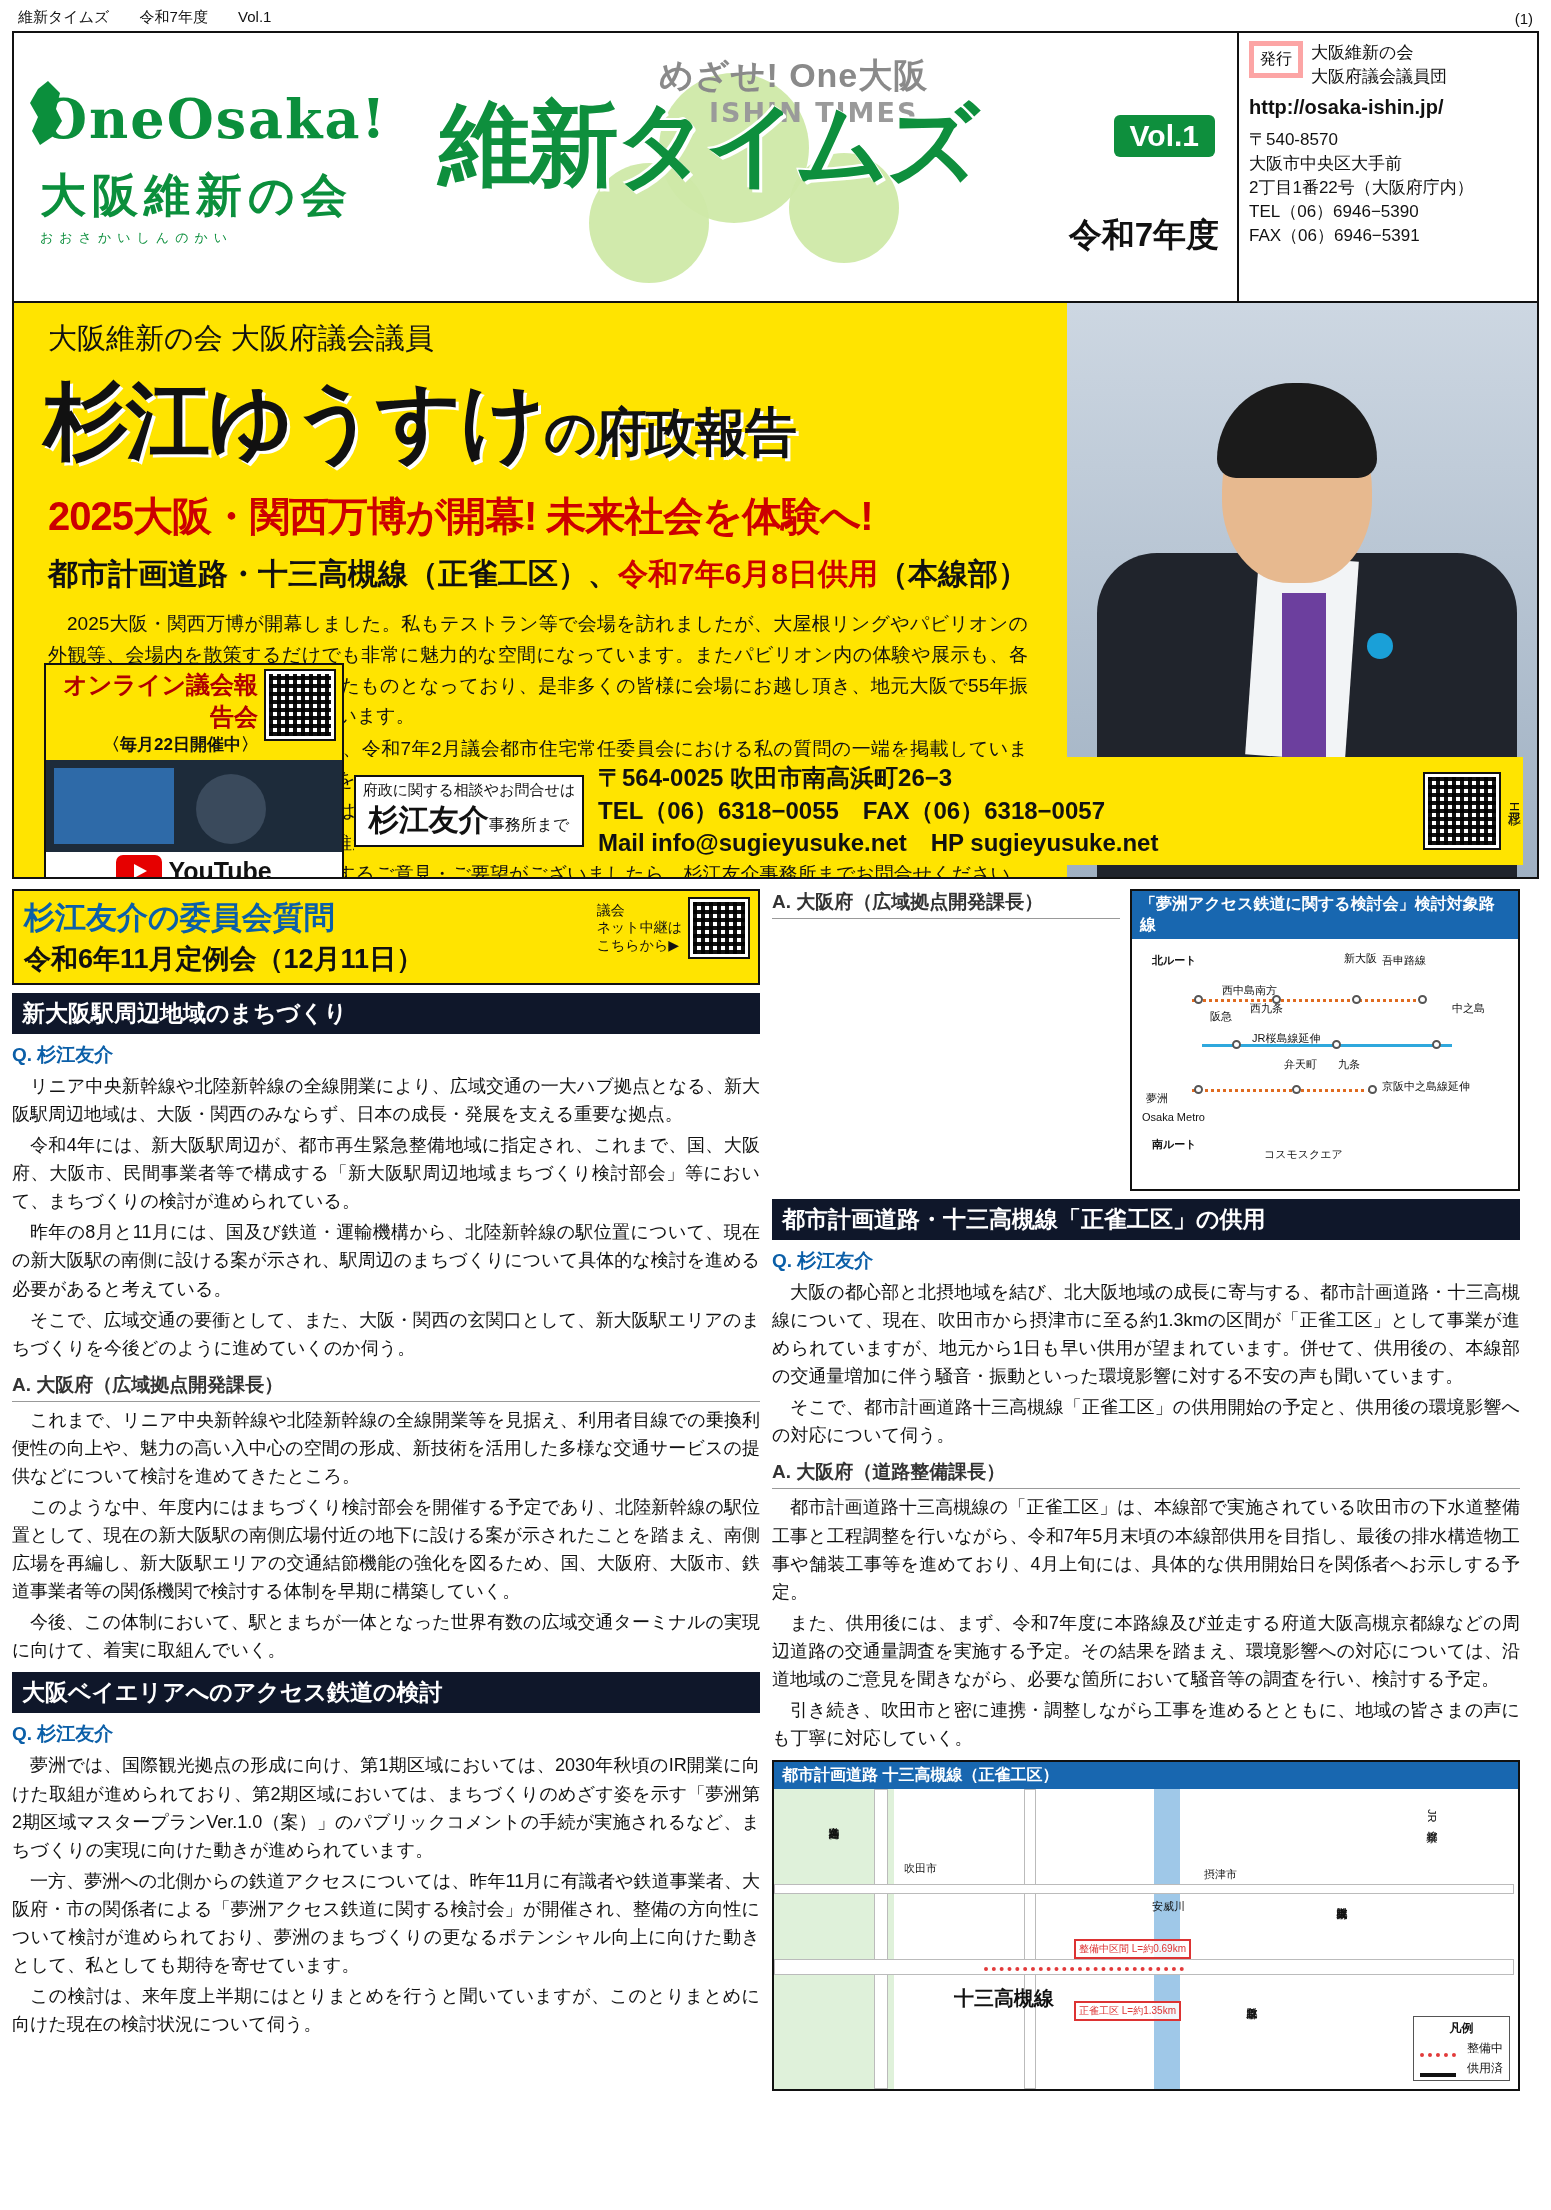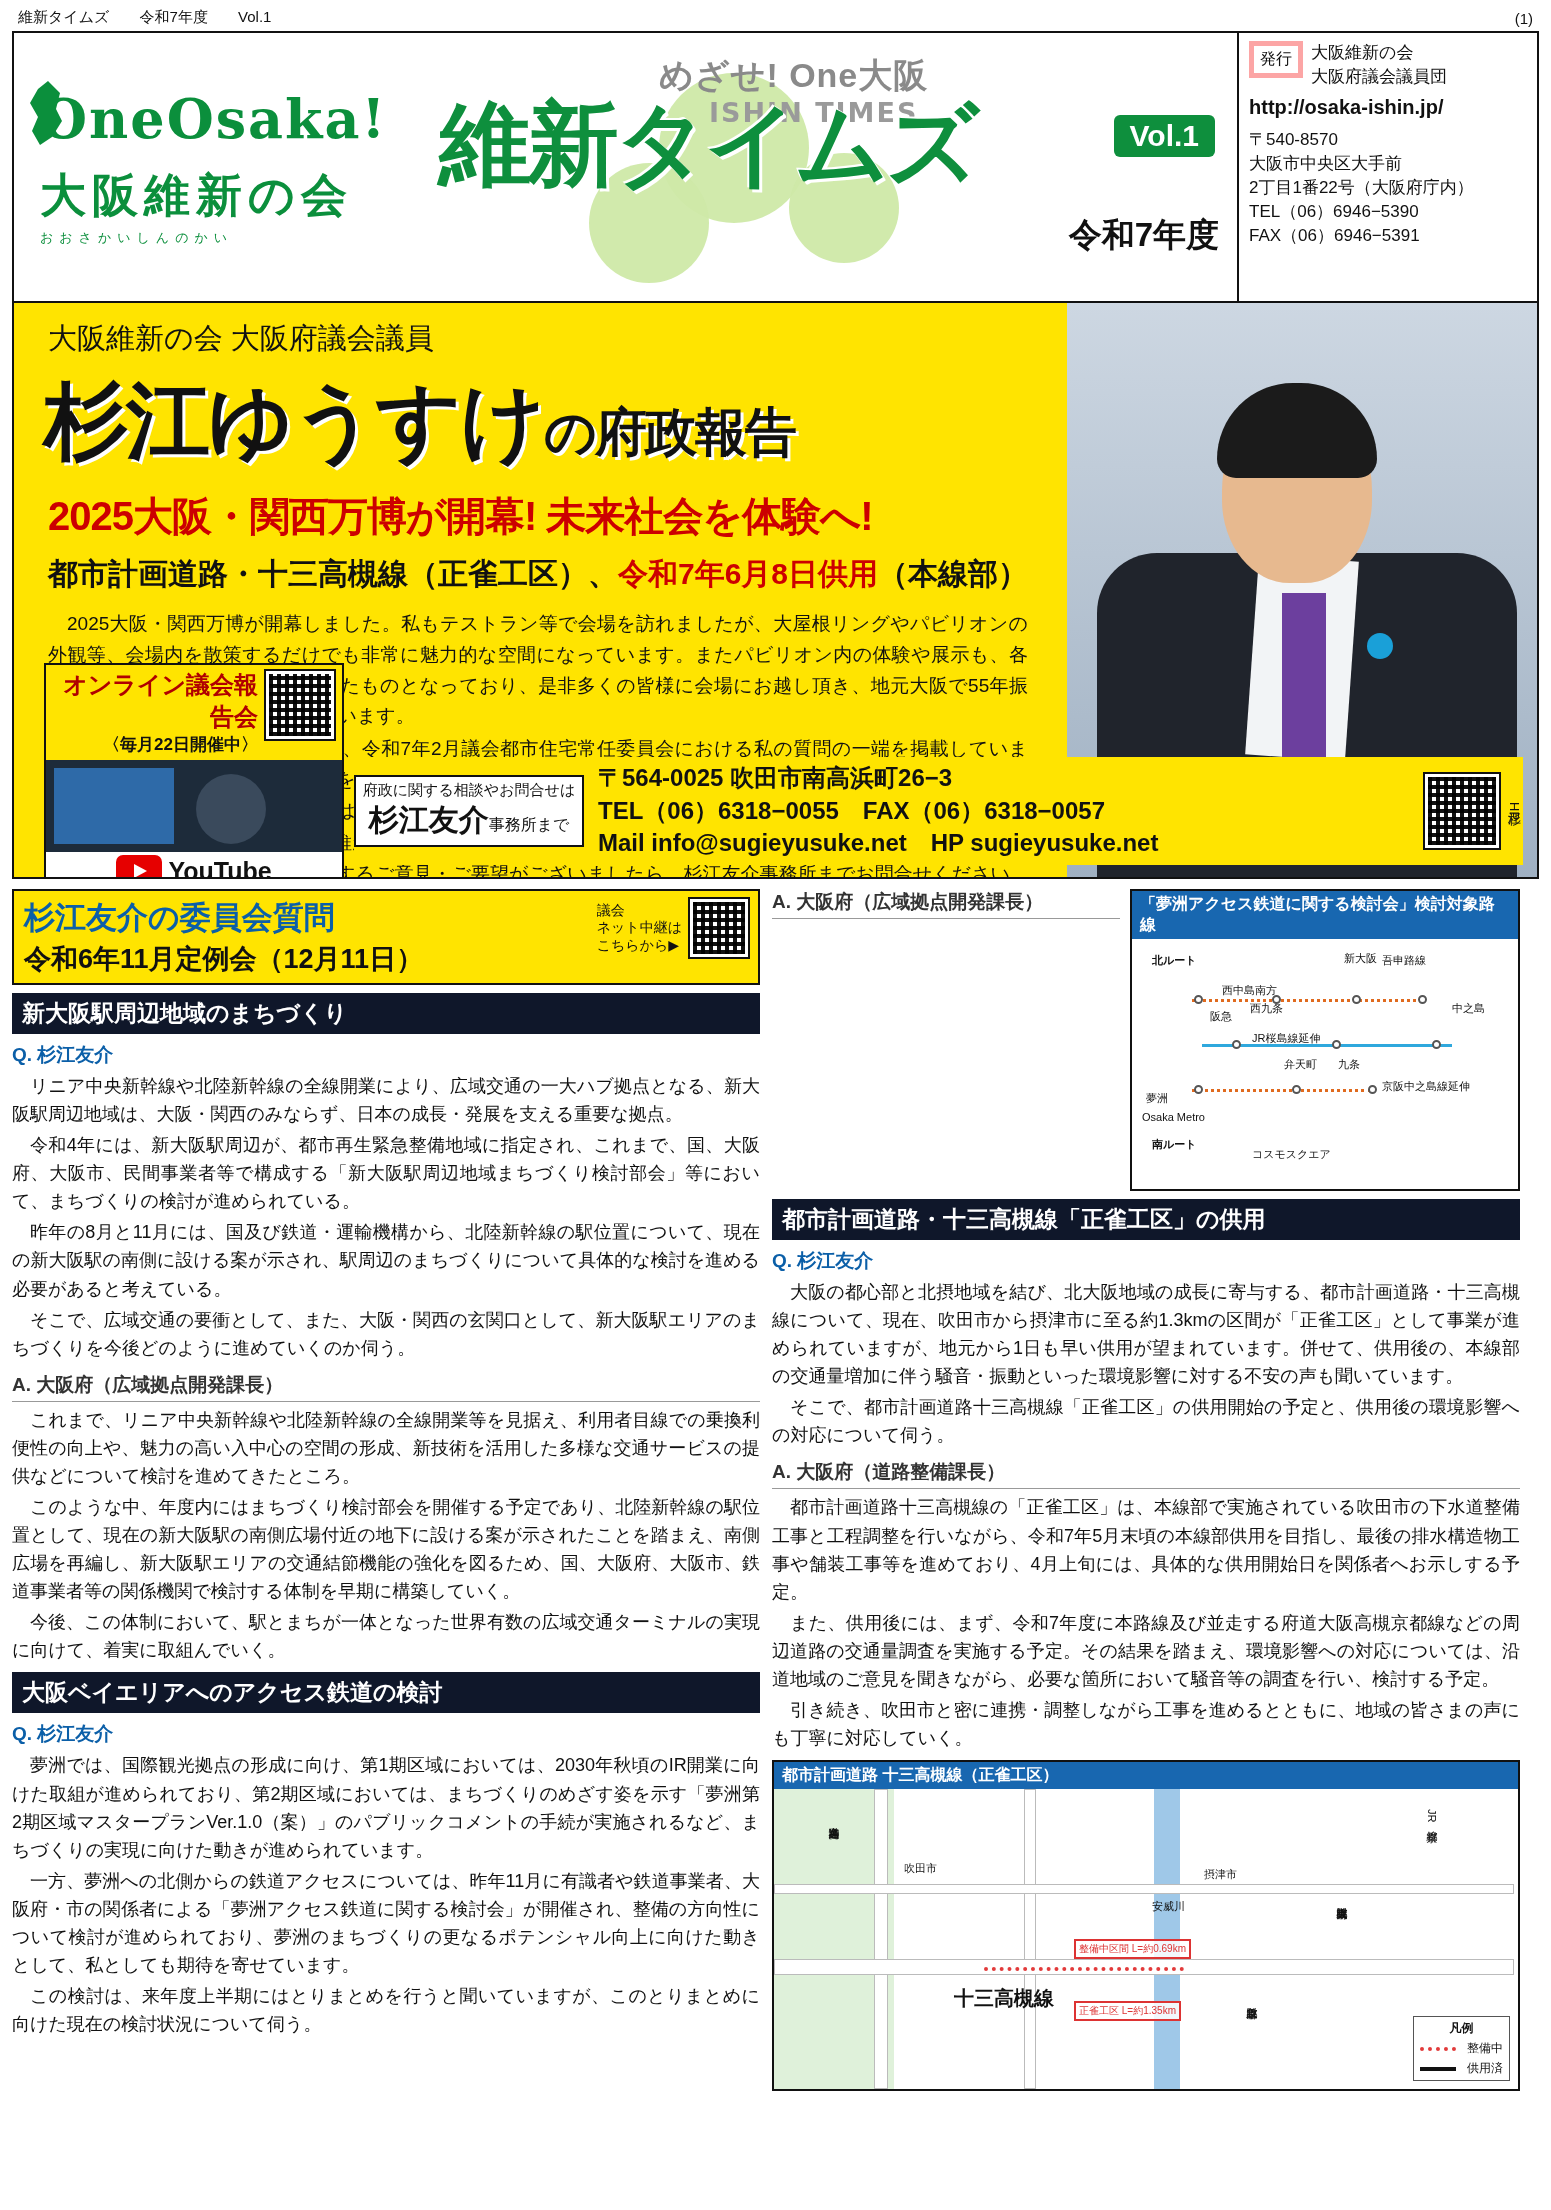--- a/index.html
+++ b/index.html
@@ -110,21 +110,21 @@
 
   
   .road { height:300px; position:relative; background:#eef4ea; }
   .road .rd { position:absolute; background:#fff; border:1px solid #bbb; }
   .road .green { position:absolute; background:#bfe3b6; }
   .road .blue { position:absolute; background:#9fc8e8; }
   .road .lbl { position:absolute; font-size:11px; }
   .road .vlbl { position:absolute; font-size:11px; writing-mode:vertical-rl; }
   .road .dash { position:absolute; border-top:4px dotted #e23b3b; }
   .road .legend { position:absolute; right:8px; bottom:8px; background:#fff; border:1px solid #555; font-size:12px; padding:3px 6px; }
-  .road .legend .row { display:flex; align-items:center; gap:11px; margin-top:3px; }
+  .road .legend .row { display:flex; align-items:flex-end; gap:11px; margin-top:3px; }
   .road .legend .sw-d { width:36px; border-top:4px dotted #e23b3b; }
   .road .legend .sw-s { width:36px; border-top:4px solid #111; }
   .road .redbox { position:absolute; border:2px solid #d33; color:#d33; font-size:10px; background:rgba(255,255,255,.85); padding:1px 3px; }
   .road .bigname { position:absolute; font-size:20px; font-weight:bold; }
 </style>
 </head>
 <body>
 
 <div class="page">
 
@@ -288,21 +288,21 @@
         <div style="flex:1 1 330px;">
           <div class="a-line" style="margin-top:0">A. 大阪府（広域拠点開発課長）</div>
         </div>
 
         <div class="fig" style="width:390px; margin-top:0;">
           <div class="cap">「夢洲アクセス鉄道に関する検討会」検討対象路線</div>
           <div class="inner rail">
             <div class="lbl" style="left:20px; top:14px; font-weight:bold;">北ルート</div>
             <div class="lbl" style="left:20px; top:198px; font-weight:bold;">南ルート</div>
             <div class="lbl" style="left:14px; top:152px;">夢洲</div>
-            <div class="lbl" style="left:120px; top:208px;">コスモスクエア</div>
+            <div class="lbl" style="left:132px; top:208px;">コスモスクエア</div>
             <div class="lbl" style="left:120px; top:92px;">JR桜島線延伸</div>
             <div class="lbl" style="left:250px; top:140px;">京阪中之島線延伸</div>
             <div class="lbl" style="left:212px; top:12px;">新大阪</div>
             <div class="lbl" style="left:250px; top:14px;">吾申路線</div>
             <div class="lbl" style="left:90px; top:44px;">西中島南方</div>
             <div class="lbl" style="left:320px; top:62px;">中之島</div>
             <div class="lbl" style="left:206px; top:118px;">九条</div>
             <div class="lbl" style="left:152px; top:118px;">弁天町</div>
             <div class="lbl" style="left:78px; top:70px;">阪急</div>
             <div class="lbl" style="left:10px; top:172px;">Osaka Metro</div>

